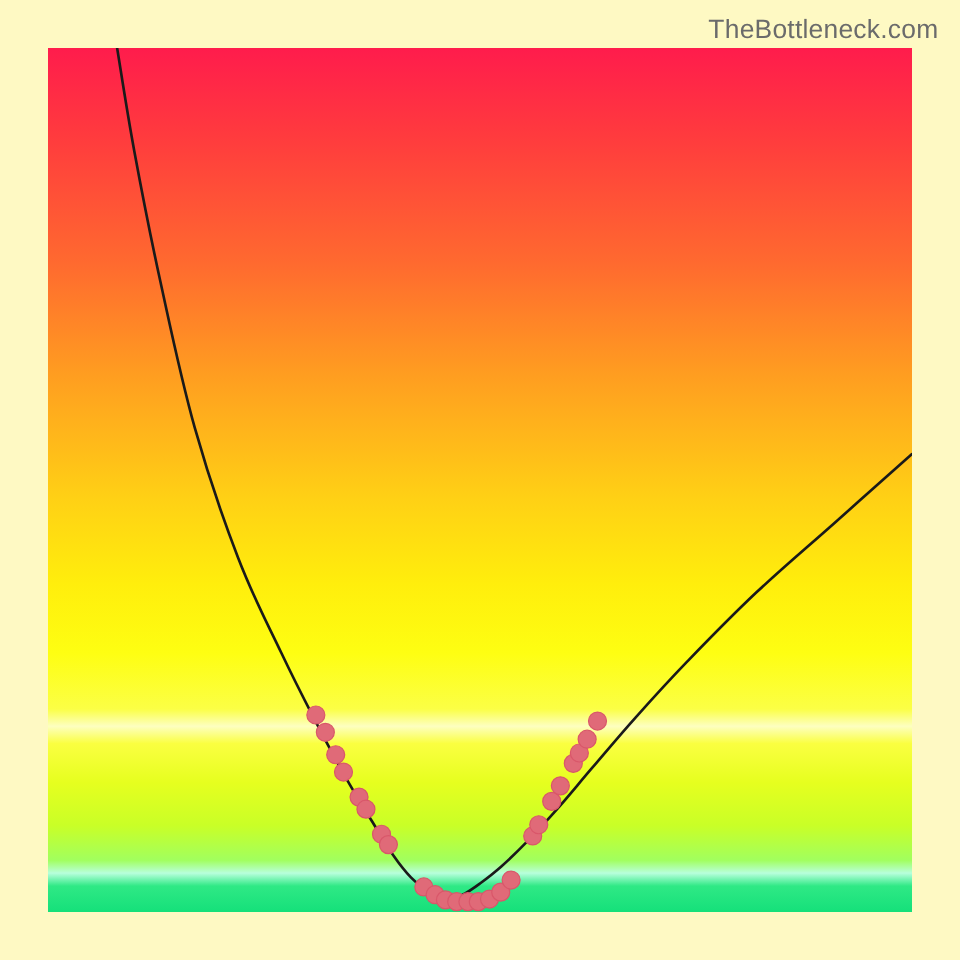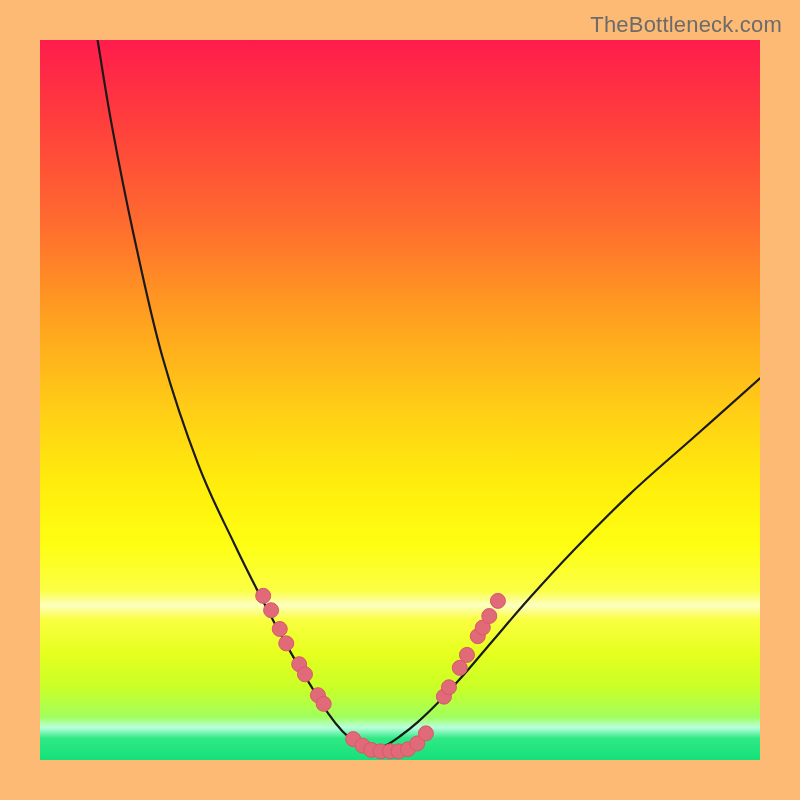--- a/index.html
+++ b/index.html
@@ -8,21 +8,21 @@
     width: 800px;
     height: 800px;
     overflow: hidden;
     background: #000;
     font-family: Arial, Helvetica, sans-serif;
   }
   .stage {
     position: relative;
     width: 800px;
     height: 800px;
-    background: #fdba74;
+    background: #fef9c3;
   }
   .plot-area {
     position: absolute;
     left: 40px;
     top: 40px;
     width: 720px;
     height: 720px;
     overflow: hidden;
   }
   

